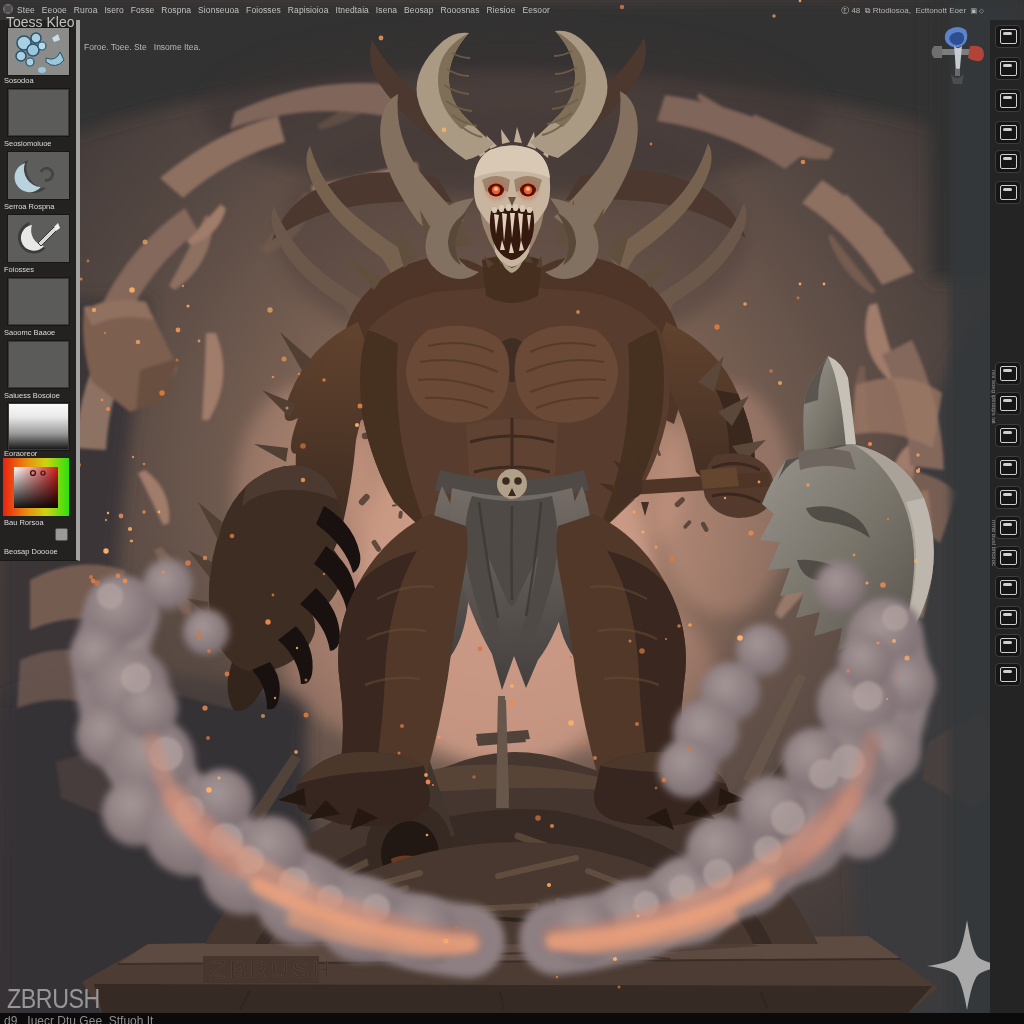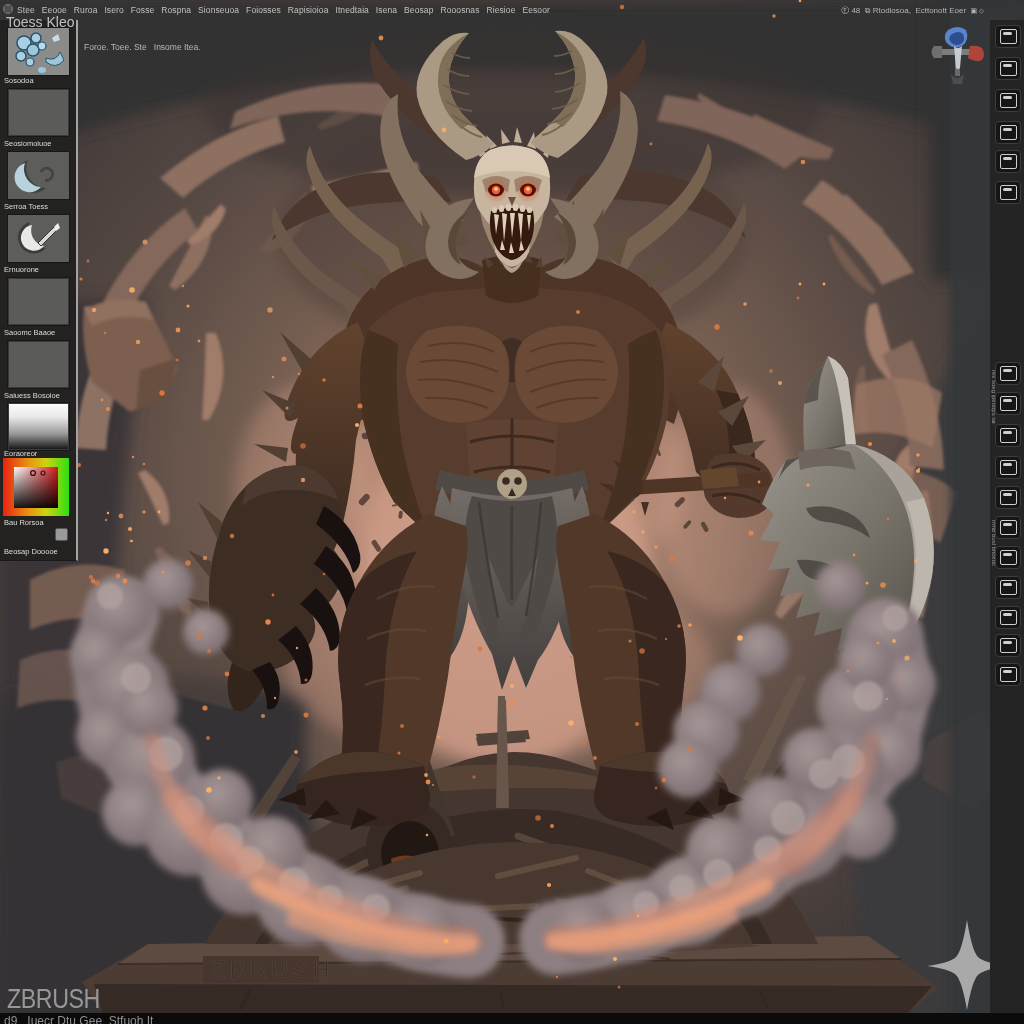--- a/index.html
+++ b/index.html
@@ -7,21 +7,21 @@
     font-family:"Liberation Sans", sans-serif;background:#2a2828;}
   #art{position:absolute;left:0;top:0;width:1024px;height:1024px;}
   .ui{position:absolute;color:#c8c8c8;}
   #topbar{left:0;top:0;width:868px;height:20px;background:#1c1b1b;z-index:20;margin-top:30px;}
   #menurow{position:absolute;left:17px;top:4.5px;font-size:8.5px;color:#c2c2c2;letter-spacing:0.1px;white-space:nowrap;word-spacing:1px;}
   #menuicon{position:absolute;left:2px;top:3px;width:12px;height:12px;}
   #topright{position:absolute;right:40px;top:5px;font-size:8px;color:#b5b5b5;white-space:nowrap;}
   #row2{left:6px;top:14px;font-size:14px;color:#c1c1c1;z-index:21;white-space:nowrap;}
   #row2b{left:84px;top:14.5px;font-size:8.5px;color:#b8b8b8;z-index:21;white-space:nowrap;margin-top:27px;}
   
-  #lpanel{left:0;top:20px;width:76px;height:540px;background:#232221;z-index:15;border-right:2px solid #a3a3a3;border-bottom:1px solid #191919;}
+  #lpanel{left:0;top:20px;width:76px;height:540px;background:#232221;z-index:15;border-right:4px solid #a3a3a3;border-bottom:1px solid #191919;}
   .sq{position:absolute;left:7px;width:61px;height:47px;background:#5b5b59;border:1px solid #171717;box-shadow:0 0 0 1px #3a3a3a inset;}
   .lbl{position:absolute;left:4px;font-size:7.5px;color:#dcdcdc;white-space:nowrap;}
   
   #rpanel{right:0;top:20px;width:34px;height:993px;background:#242424;z-index:14;}
   .ricon{position:absolute;left:5px;width:24px;height:21px;background:#161616;border:1px solid #3d3d3d;border-radius:4px;}
   .rglyph{position:absolute;left:4px;top:3px;width:15px;height:13px;border:1px solid #cfcfcf;border-radius:2px;}
   .rglyph:after{content:"";position:absolute;left:2px;top:2px;width:9px;height:3px;background:#cfcfcf;border-radius:2px;}
   .rtext{position:absolute;left:1px;font-size:6px;color:#9a9a9a;writing-mode:vertical-rl;letter-spacing:0px;}
   
   #botbar{left:0;top:1013px;width:1024px;height:11px;background:#0b0b0b;z-index:22;}
@@ -687,29 +687,29 @@
     </svg>
     <div class="lbl" style="top:56px">Sosodoa</div>
     <div class="sq" style="top:68px"></div>
     <div class="lbl" style="top:119px">Seosiomoiuoe</div>
     <svg class="sq" style="top:131px" viewBox="0 0 61 47">
       <rect width="61" height="47" fill="#5d5d5b"></rect>
       <path d="M20 8 a17 17 0 1 0 18 28 a20 20 0 0 1 -18 -28z" fill="#424240"></path>
       <path d="M17 11 a15 15 0 1 0 16 24 a18 18 0 0 1 -16 -24z" fill="#b9d3de"></path>
       <path d="M33 20 a6 6 0 1 1 4 8" fill="none" stroke="#45453f" stroke-width="3"></path>
     </svg>
-    <div class="lbl" style="top:182px">Serroa Toess</div>
+    <div class="lbl" style="top:182px">Serroa Rospna</div>
     <svg class="sq" style="top:194px" viewBox="0 0 61 47">
       <rect width="61" height="47" fill="#5d5d5b"></rect>
       <path d="M22 7 a16 16 0 1 0 16 26 a19 19 0 0 1 -16 -26z" fill="#3c3c3a"></path>
       <path d="M24 10 a13 13 0 1 0 12 21 a16 16 0 0 1 -12 -21z" fill="#e8e8e6"></path>
       <path d="M30 28 l16 -16 3 3 -16 16z" fill="#d8d8d6" stroke="#333" stroke-width="1"></path>
       <path d="M46 12 l4 -4 2 5 -4 3z" fill="#efefed"></path>
     </svg>
-    <div class="lbl" style="top:245px">Ernuorone</div>
+    <div class="lbl" style="top:245px">Foiosses</div>
     <div class="sq" style="top:257px"></div>
     <div class="lbl" style="top:308px">Saoomc Baaoe</div>
     <div class="sq" style="top:320px"></div>
     <div class="lbl" style="top:371px">Saiuess Bosoioe</div>
     <div class="sq" style="top:382px;background:linear-gradient(#fdfdfd,#e8e8e8 30%,#9a9a9a 65%,#111)"></div>
     <div class="lbl" style="top:429px">Eoraoreor</div>
     <svg style="position:absolute;left:3px;top:438px;width:66px;height:58px" viewBox="0 0 66 58">
       <defs>
         <linearGradient id="hueh" x1="0" y1="0" x2="1" y2="0">
           <stop offset="0" stop-color="#e82210"></stop>

